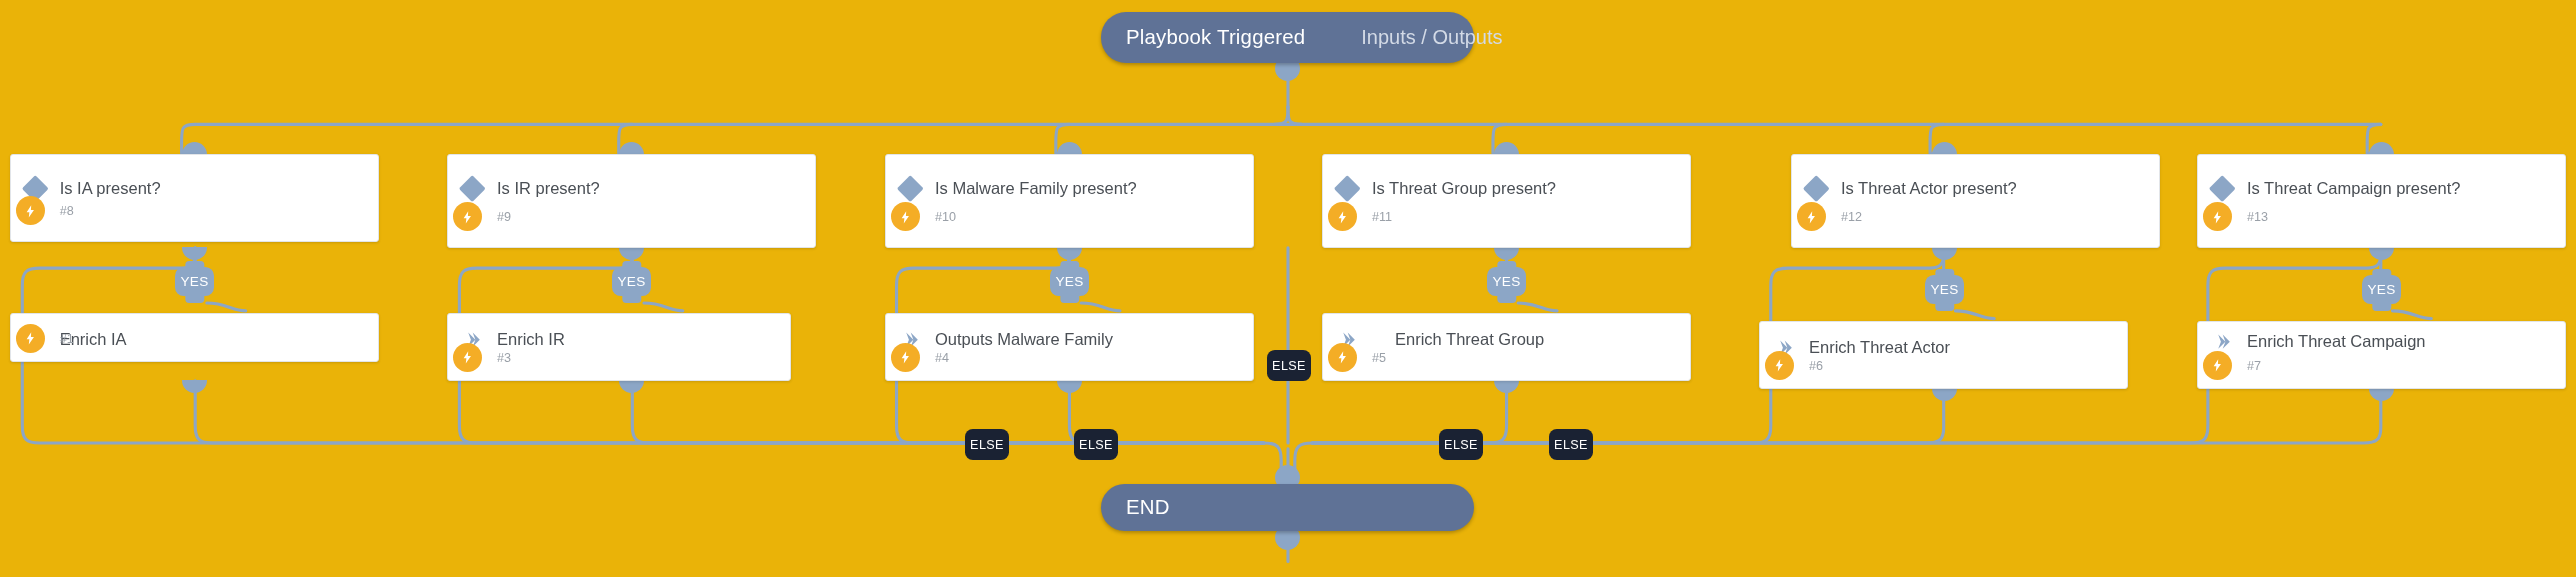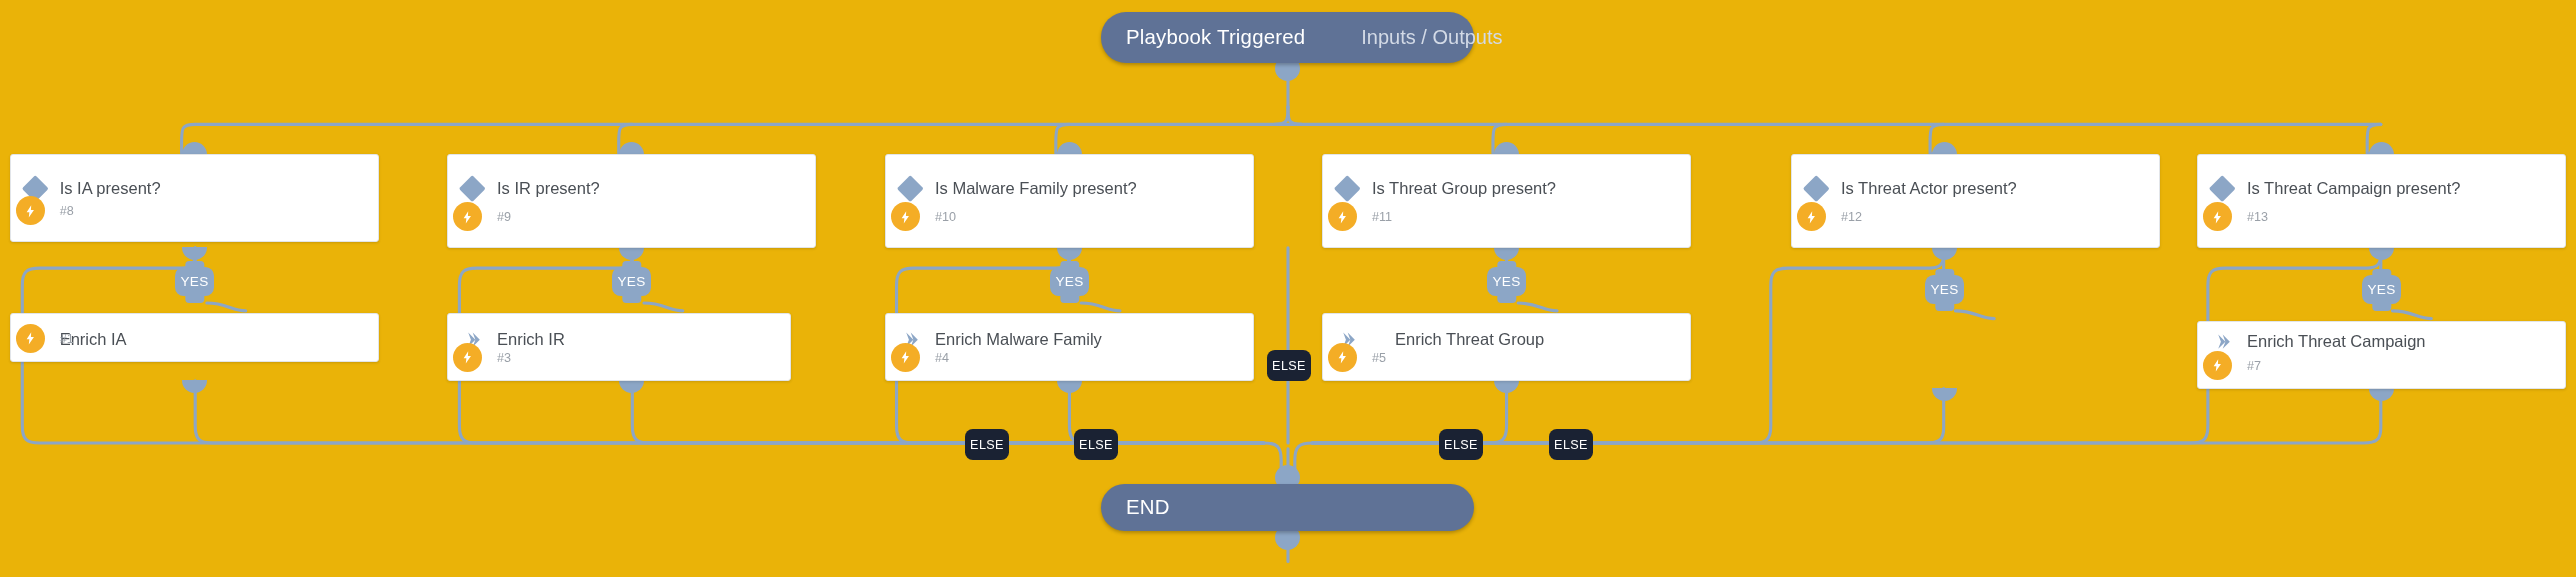--- a/index.html
+++ b/index.html
@@ -436,21 +436,21 @@
   </div>
   <div class="port out" style="left:619px; top:380px;"></div>
 
   <div class="card" style="left:885px; top:313px; width:369px; height:68px;">
     <div class="card-row-title" style="top:7.8px;">
       <span class="card-icon">
         <svg class="chevron" viewBox="0 0 24 24">
             <path d="M7 4 L15 12 L7 20 L10 12 Z M12 4 L20 12 L12 20 L15 12 Z" fill="#8ca6c6"></path>
           </svg>
       </span>
-      <span class="card-title">Enrich Malware Family</span>
+      <span class="card-title">Outputs Malware Family</span>
     </div>
     <div class="card-row-meta" style="bottom:5.8px;">
       <span class="bolt-badge">
         <span class="bolt-circle">
             <svg viewBox="0 0 24 24">
               <path d="M13.5 2 L6 13.5 h4.5 L9.5 22 L18 10 h-5 z" fill="#ffffff"></path>
             </svg>
           </span>
       </span>
       <span class="card-id">#4</span>
@@ -473,20 +473,40 @@
             <svg viewBox="0 0 24 24">
               <path d="M13.5 2 L6 13.5 h4.5 L9.5 22 L18 10 h-5 z" fill="#ffffff"></path>
             </svg>
           </span>
       </span>
       <span class="card-id">#5</span>
     </div>
   </div>
   <div class="port out" style="left:1494px; top:380px;"></div>
 
+  <div class="card" style="left:1759px; top:321px; width:369px; height:68px;">
+    <div class="card-row-title" style="top:7.8px;">
+      <span class="card-icon">
+        <svg class="chevron" viewBox="0 0 24 24">
+            <path d="M7 4 L15 12 L7 20 L10 12 Z M12 4 L20 12 L12 20 L15 12 Z" fill="#8ca6c6"></path>
+          </svg>
+      </span>
+      <span class="card-title">Enrich Threat Actor</span>
+    </div>
+    <div class="card-row-meta" style="bottom:5.8px;">
+      <span class="bolt-badge">
+        <span class="bolt-circle">
+            <svg viewBox="0 0 24 24">
+              <path d="M13.5 2 L6 13.5 h4.5 L9.5 22 L18 10 h-5 z" fill="#ffffff"></path>
+            </svg>
+          </span>
+      </span>
+      <span class="card-id">#6</span>
+    </div>
+  </div>
   <div class="port out" style="left:1932px; top:388px;"></div>
 
   <div class="card" style="left:2197px; top:321px; width:369px; height:68px;">
     <div class="card-row-title" style="top:2px;">
       <span class="card-icon">
         <svg class="chevron" viewBox="0 0 24 24">
             <path d="M7 4 L15 12 L7 20 L10 12 Z M12 4 L20 12 L12 20 L15 12 Z" fill="#8ca6c6"></path>
           </svg>
       </span>
       <span class="card-title">Enrich Threat Campaign</span>

